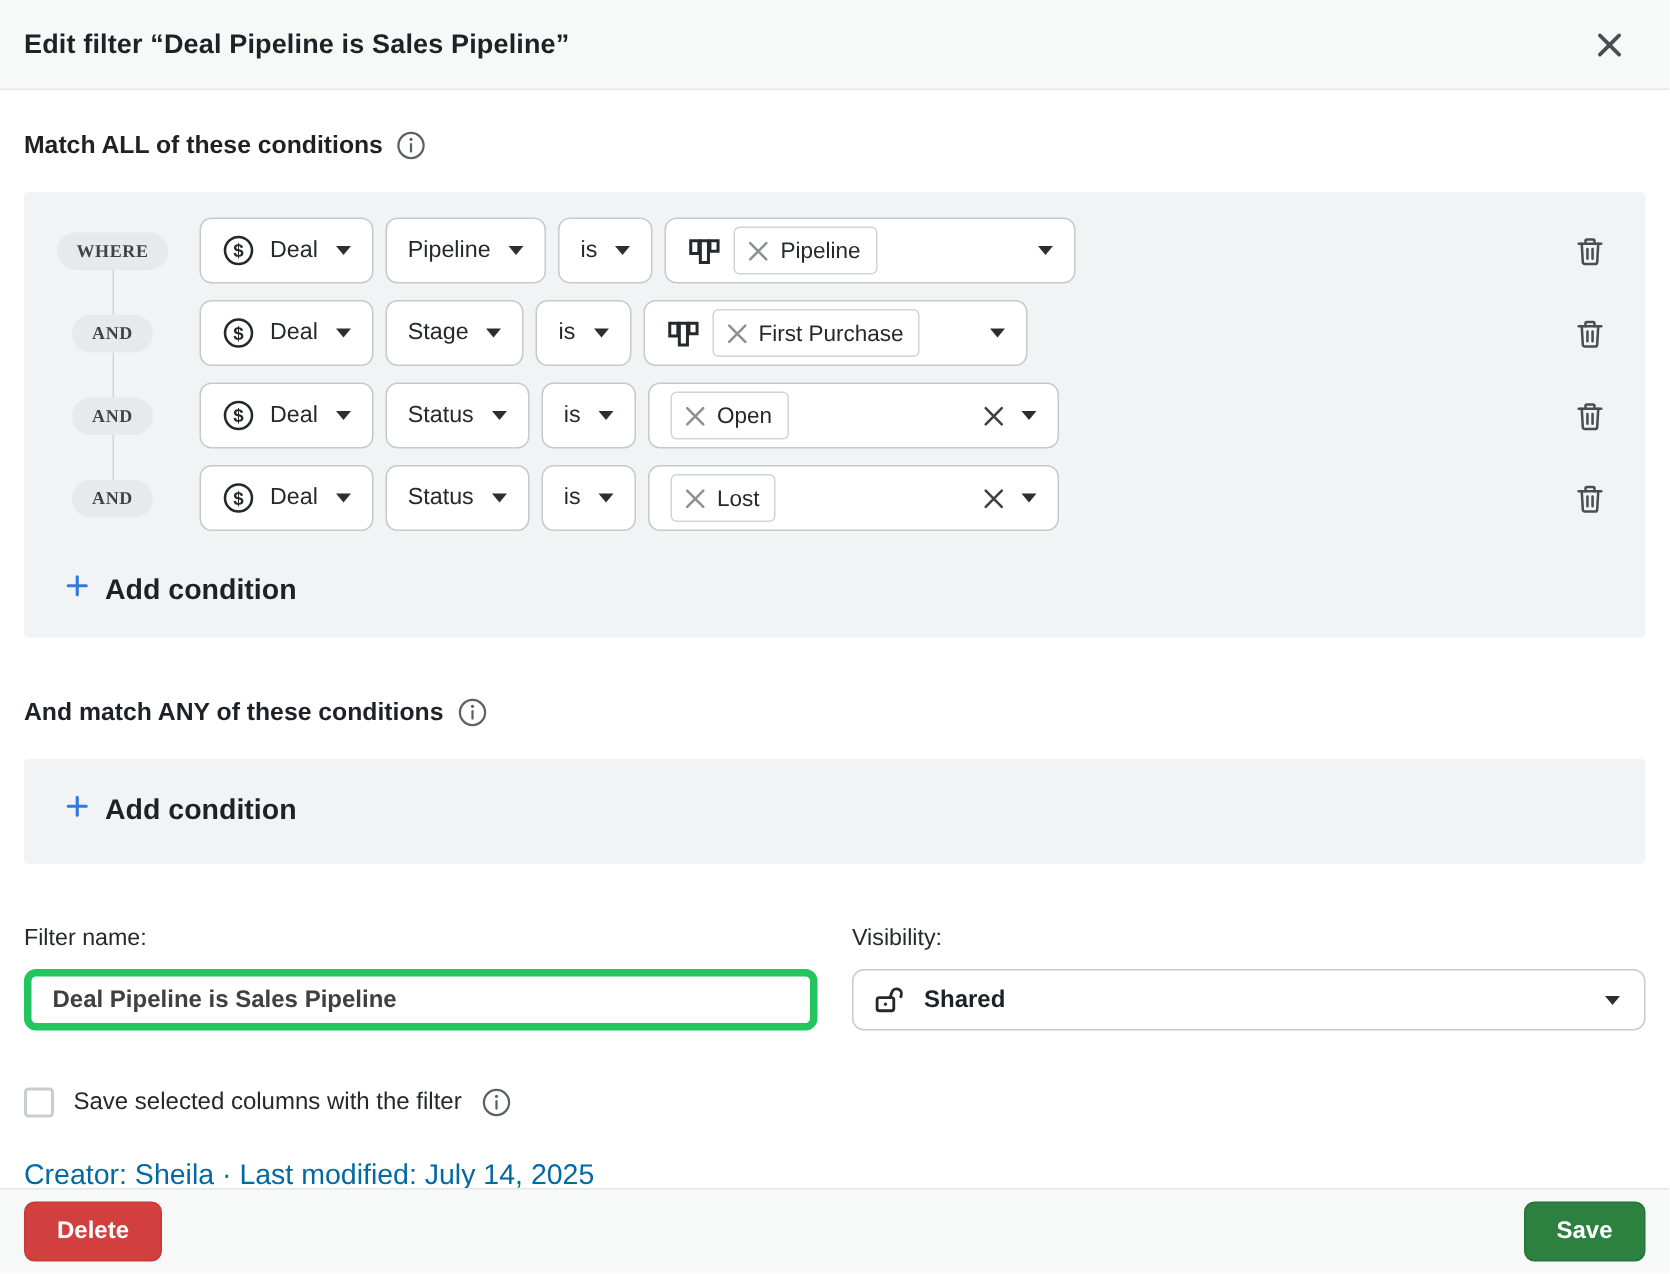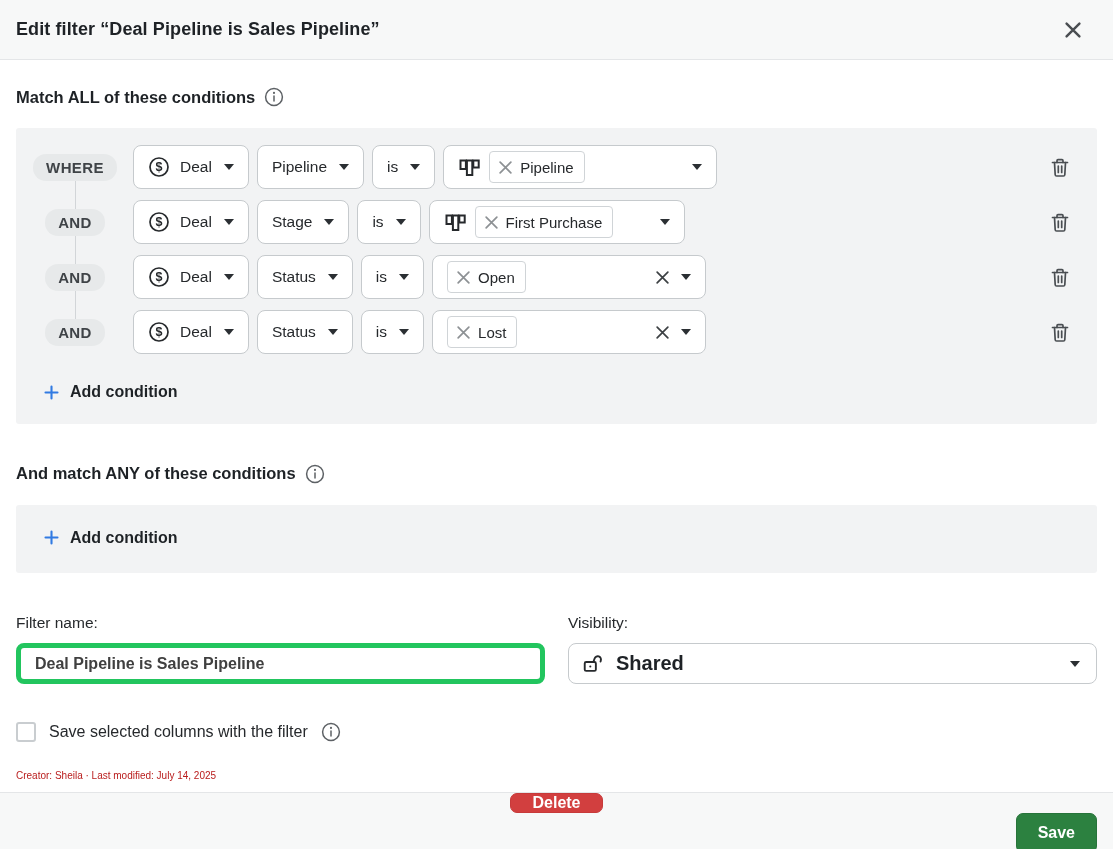--- a/index.html
+++ b/index.html
@@ -52,26 +52,26 @@
   .cond-row.line-below .connector-col::after {
     content: "";
     position: absolute;
     left: 50%; top: calc(50% + 13px);
     height: 42px;
     border-left: 1px solid #d2d5d8;
   }
   .pill {
     background: #e7e9ea;
     color: #3f4347;
-    font-size: 15px;
+    font-size: 12px;
     font-weight: 700;
     letter-spacing: .4px;
     padding: 5px 13px;
     border-radius: 13px;
-    position: relative; z-index: 1;
+    position: relative; z-index: 1; font-family: Liberation Serif, serif;
   }
   .box {
     background: #ffffff;
     border: 1px solid #c6cacd;
     border-radius: 8px;
     height: 44px;
     display: flex; align-items: center;
     gap: 10px;
     padding: 0 14px;
     margin-right: 8px;
@@ -101,23 +101,23 @@
     white-space: nowrap;
   }
   .value-right { margin-left: auto; display: flex; align-items: center; gap: 9px; }
   .trash-btn {
     margin-left: auto;
     width: 28px; height: 28px;
     display: flex; align-items: center; justify-content: center;
     cursor: pointer;
   }
   .add-condition {
-    display: inline-flex; align-items: center; gap: 11px;
+    display: inline-flex; gap: 11px;
     margin: 18px 0 0 12px;
-    font-size: 16px; font-weight: 700; color: #1e2226;
+    font-size: 19px; font-weight: 700; color: #1e2226;
     cursor: pointer; background: none; border: none;
     font-family: inherit;
   }
   .panel-any .add-condition { margin: 0 0 0 12px; }
   
   .form-row { display: flex; gap: 23px; margin-top: 41px; }
   .form-col { flex: 1 1 0; }
   .field-label { font-size: 15.5px; color: #26292c; margin-bottom: 11px; }
   .text-input {
     width: 100%; height: 41px;
@@ -130,42 +130,41 @@
     font-weight: bold;
   }
   .select-box {
     width: 100%; height: 41px;
     border: 1px solid #c6cacd; border-radius: 8px;
     background: #fff;
     display: flex; align-items: center; gap: 13px;
     padding: 0 16px 0 13px;
     cursor: pointer;
   }
-  .select-box .label { font-size: 20px; font-weight: 700; color: #1e2226; }
+  .select-box .label { font-size: 16px; font-weight: 700; color: #1e2226; }
   .select-box .caret { margin-left: auto; }
   
   .checkbox-row { display: flex; align-items: center; gap: 13px; margin-top: 38px; }
   .checkbox {
     width: 20px; height: 20px;
     border: 2px solid #c9cdd0; border-radius: 3px;
     background: #fff; cursor: pointer;
     appearance: none; -webkit-appearance: none;
     flex: 0 0 auto;
   }
   .checkbox-label { font-size: 16px; color: #26292c; }
-  .meta-line { margin-top: 28px; font-size: 10px; color: #b91c1c; }
+  .meta-line { margin-top: 28px; font-size: 19px; color: #0369a1; }
   
   .dlg-footer {
     position: absolute; left: 0; right: 0; bottom: 0;
     height: 57px;
     background: #f7f8f8;
     border-top: 1px solid #e4e6e8;
     display: flex; align-items: center;
     padding: 0 16px;
-    flex-direction: column;
   }
   .btn {
     height: 40px;
     border-radius: 7px;
     font-size: 16px; font-weight: 700;
     font-family: inherit;
     padding: 0 21px;
     cursor: pointer;
     border: 1px solid transparent;
   }

